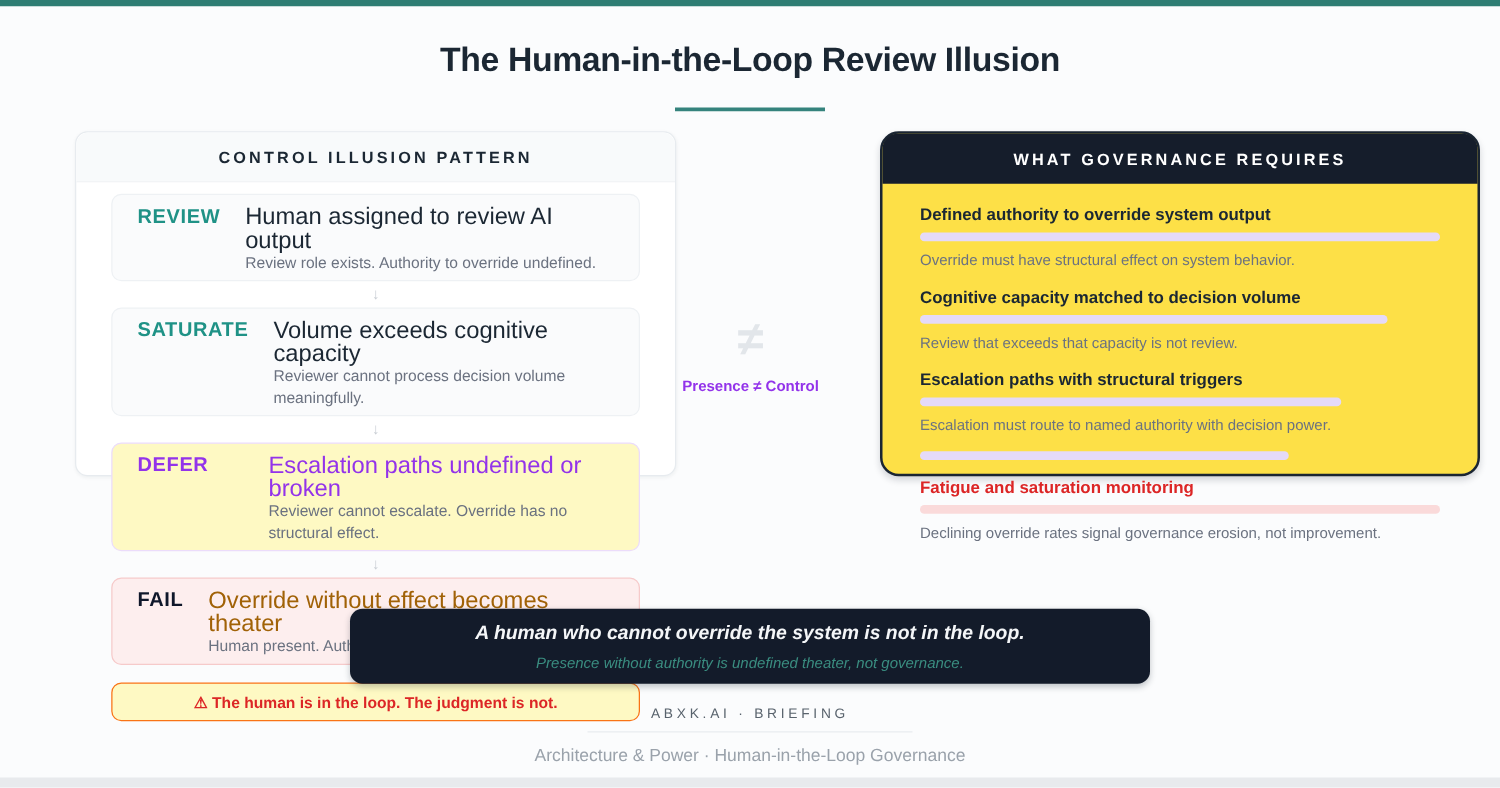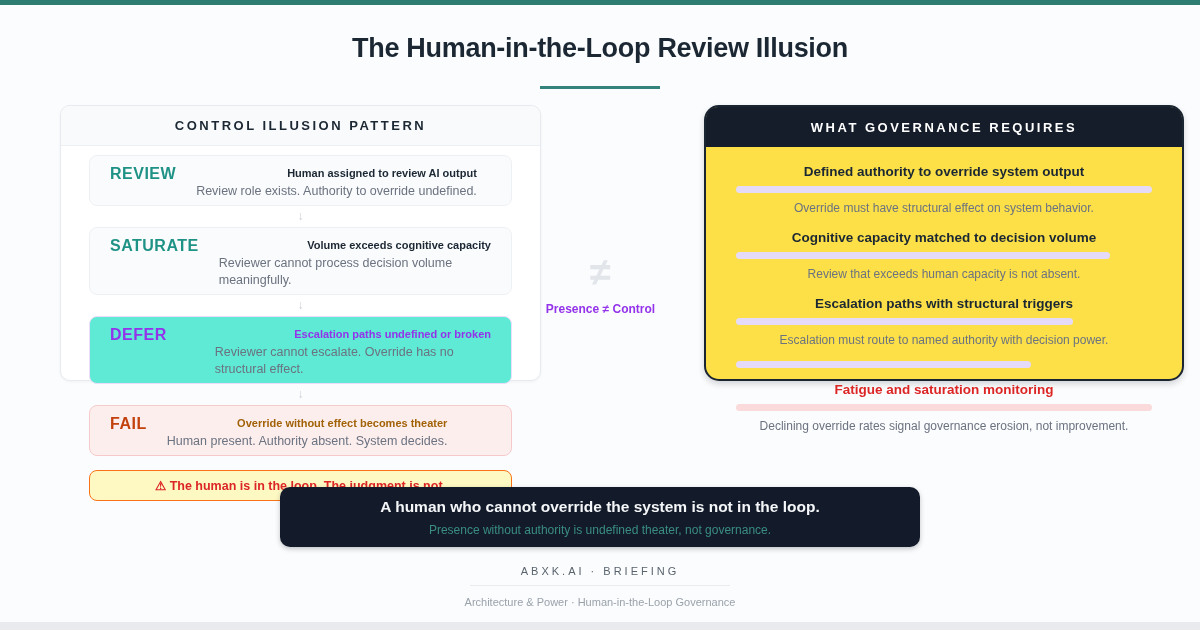--- a/index.html
+++ b/index.html
@@ -40,29 +40,29 @@
     border-radius: 10px 10px 0 0;
     display: flex; align-items: center; justify-content: center;
     font-size: 13px; font-weight: bold; letter-spacing: 2.5px; color: #1b2733;
   }
   .left-panel-body { padding: 9px 28px 0 28px; }
   .step-row {
     border-radius: 8px; padding: 5px 20px; display: flex; gap: 20px;
     background: #fafbfc; border: 1px solid #eef1f4; min-height: 45px;
     align-items: flex-start;
   }
-  .step-row.purple { background: #5eead4; border-color: #ebdcfb; gap: 48px; }
+  .step-row.purple { background: #fef9c3; border-color: #ebdcfb; gap: 48px; }
   .step-row.red { background: #fdeeee; border-color: #f6caca; }
   .step-label {
     font-size: 16px; font-weight: bold; color: #1f9286;
     letter-spacing: 0.5px; line-height: 19px; padding-top: 3px; white-space: nowrap;
   }
   .step-row.purple .step-label { color: #9333ea; }
-  .step-row.red .step-label { color: #c2410c; }
-  .step-title { font-size: 11px; font-weight: bold; color: #1b2733; line-height: 19px; padding-top: 3px; text-align: right; }
+  .step-row.red .step-label { color: #0f172a; }
+  .step-title { font-size: 19px; font-weight: normal; color: #1b2733; line-height: 19px; padding-top: 3px; }
   .step-row.purple .step-title { color: #9333ea; }
   .step-row.red .step-title { color: #a16207; }
   .step-desc { font-size: 12.5px; color: #6b7280; line-height: 17px; }
   .step-arrow {
     height: 21px; text-align: center; color: #c9ced4; font-size: 12px;
     line-height: 21px;
   }
   .warning-box {
     margin-top: 14px; border-radius: 8px; background: #fef9c3;
     border: 1px solid #f97316; text-align: center; padding: 7px 4px;
@@ -82,49 +82,50 @@
     background: #fde047; border: 2px solid #1a2532; border-radius: 15px;
     box-shadow: 0 3px 6px rgba(20,30,45,0.18);
     margin-left: 44px;
   }
   .right-panel-header {
     height: 40px; background: #151d2b; border-radius: 12px 12px 0 0;
     display: flex; align-items: center; justify-content: center;
     font-size: 13px; font-weight: bold; letter-spacing: 2.5px; color: #ffffff;
   }
   .right-panel-body { padding: 16px 30px 0 30px; }
-  .req-item { margin-bottom: 13px; text-align: center; }
+  .req-item { margin-bottom: 13px; }
   .req-title { font-size: 13.5px; font-weight: bold; color: #1b2733; line-height: 17px; margin-bottom: 6px; }
   .req-item.red .req-title { color: #dc2626; }
   .req-bar-track { height: 7px; margin-bottom: 8px; }
   .req-bar { height: 7px; border-radius: 4px; background: #e5daf8; }
   .req-item.red .req-bar { background: #fadada; }
   .req-desc { font-size: 12px; color: #6b7280; line-height: 15px; }
 
   
   .verdict-box {
     position: absolute; left: 280px; top: 487px; width: 640px; height: 60px;
     background: #131b2a; border-radius: 10px; text-align: center;
     box-shadow: 0 2px 5px rgba(20,30,45,0.25);
+    font-style: italic;
   }
   .verdict-title { margin-top: 11px; font-size: 15.5px; font-weight: bold; color: #f4f6f8; }
   .verdict-subtitle { margin-top: 7px; font-size: 12px; color: #3a8d80; }
 
   
   .footer-brand {
     position: absolute; top: 565px; left: 0; width: 1200px; text-align: center;
     font-size: 11px; font-weight: normal; letter-spacing: 3px; color: #59636d;
   }
   .footer-divider {
     position: absolute; top: 585px; left: 470px; width: 260px; height: 1px;
     background: #e9ecef;
   }
   .footer-tagline {
     position: absolute; top: 596px; left: 0; width: 1200px; text-align: center;
-    font-size: 11px; color: #9aa2ab;
+    font-size: 14px; color: #9aa2ab;
   }
 </style>
 </head>
 <body>
 
 <div class="top-bar"></div>
 
 <h1 class="page-title">The Human-in-the-Loop Review Illusion</h1>
 <div class="title-underline"></div>
 
@@ -186,21 +187,21 @@
         <div class="req-bar" style="width: 100%;"></div>
       </div>
       <div class="req-desc">Override must have structural effect on system behavior.</div>
     </div>
 
     <div class="req-item">
       <div class="req-title">Cognitive capacity matched to decision volume</div>
       <div class="req-bar-track">
         <div class="req-bar" style="width: 90%;"></div>
       </div>
-      <div class="req-desc">Review that exceeds human capacity is not absent.</div>
+      <div class="req-desc">Review that exceeds that capacity is not review.</div>
     </div>
 
     <div class="req-item">
       <div class="req-title">Escalation paths with structural triggers</div>
       <div class="req-bar-track">
         <div class="req-bar" style="width: 81%;"></div>
       </div>
       <div class="req-desc">Escalation must route to named authority with decision power.</div>
     </div>
 

